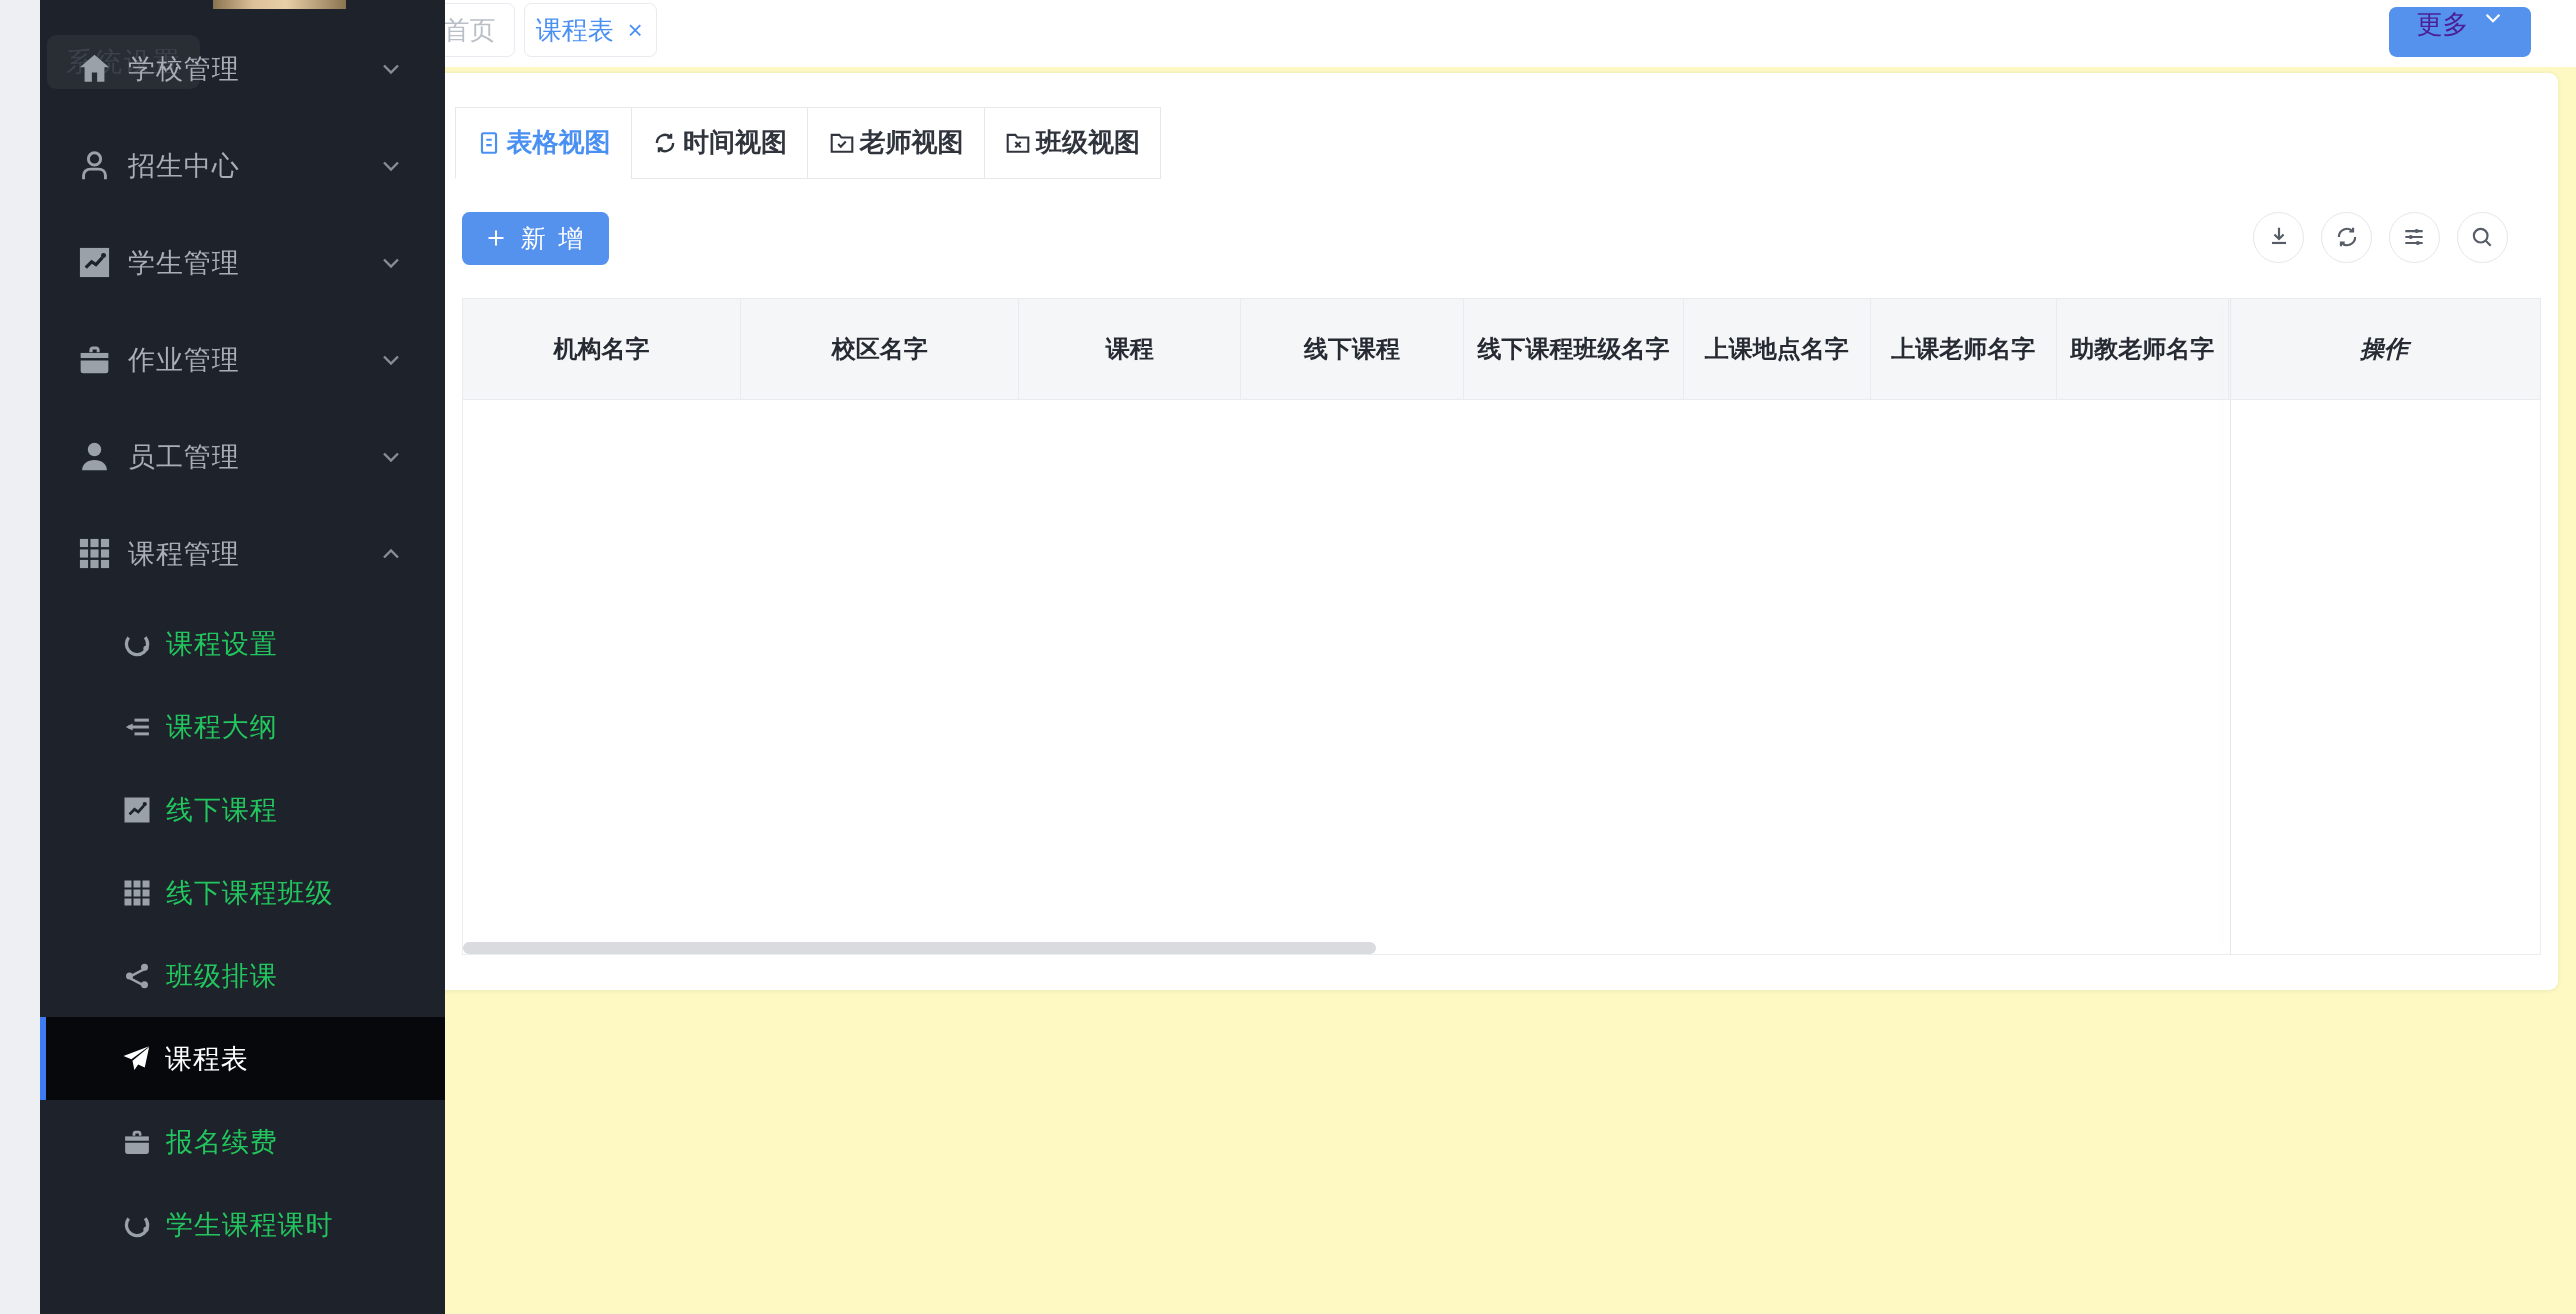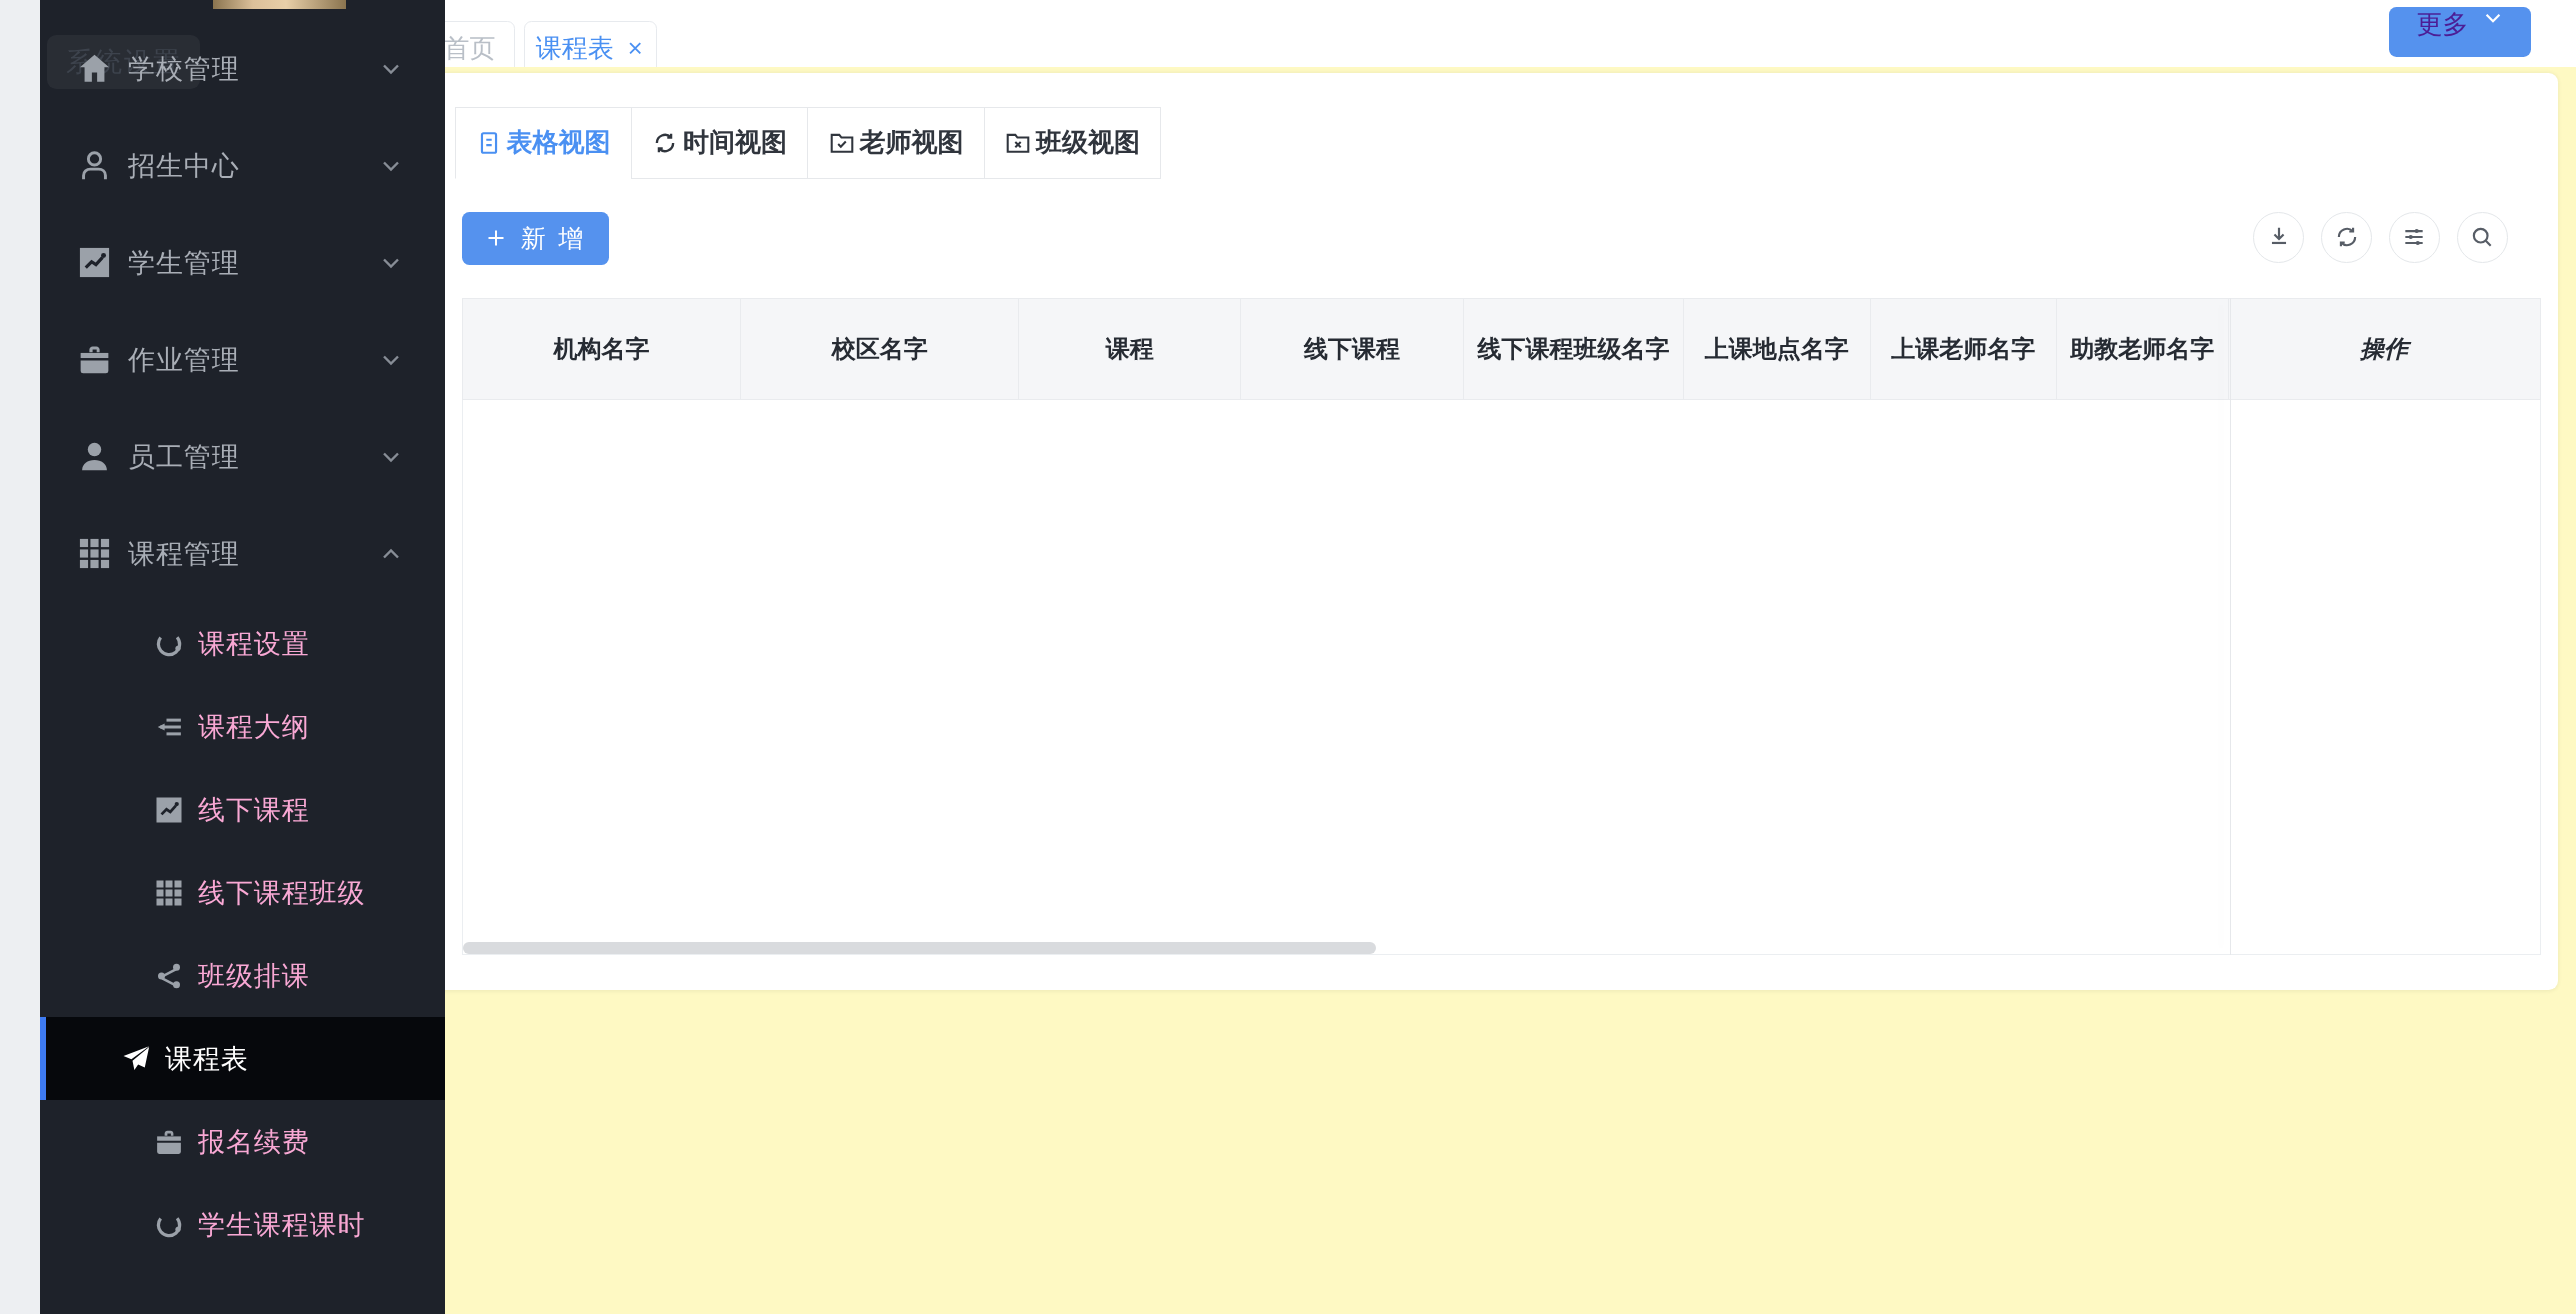--- a/index.html
+++ b/index.html
@@ -29,34 +29,34 @@
   .side-menu { position:absolute; left:0; top:20.4px; width:405px; z-index:2; }
   .side-item {
     height:97px; display:flex; align-items:center;
     padding-left:37px; color:#a9aeb6; font-size:27px; cursor:pointer;
     position:relative; letter-spacing:0.9px;
   }
   .side-item .si-icon { width:35px; height:35px; margin-right:16px; color:#9ba1a9; flex:0 0 auto; }
   .side-item .chev { position:absolute; right:42px; top:50%; margin-top:-12px; width:24px; height:24px; color:#878d96; }
   .sub-item {
     height:83px; display:flex; align-items:center;
-    padding-left:114px; color:#f9a8d4; font-size:27px; cursor:pointer;
+    padding-left:82px; color:#22c55e; font-size:27px; cursor:pointer;
     letter-spacing:0.9px;
   }
   .sub-item .si-icon { width:30px; height:30px; margin-right:14px; color:#9ba1a9; flex:0 0 auto; }
   .sub-item.active {
     background:#06080c; color:#ffffff;
     border-left:6.5px solid #3e7bf2; padding-left:75px;
   }
   .sub-item.active .si-icon { color:#ffffff; }
 
   
   .topstrip { position:absolute; left:405px; top:0; width:2171px; height:67px; background:#ffffff; }
   .top-tab {
-    position:absolute; top:21px; height:54px;
+    position:absolute; top:3px; height:54px;
     border:1.9px solid #e7eaee; border-radius:7.4px; background:#fff;
     display:flex; align-items:center; justify-content:center;
     font-size:26px; cursor:pointer;
   }
   .top-tab.home { left:19.5px; width:90px; color:#b9bfc7; }
   .top-tab.current { left:119px; width:133px; color:#4a90f2; gap:11px; }
   .top-tab .close-x { width:20.4px; height:20.4px; color:#4a90f2; }
   .more-btn {
     position:absolute; top:7.4px; right:45px; width:142px; height:50px;
     background:#5592ee; border-radius:7.4px; color:#4c1d95; font-size:26px;

